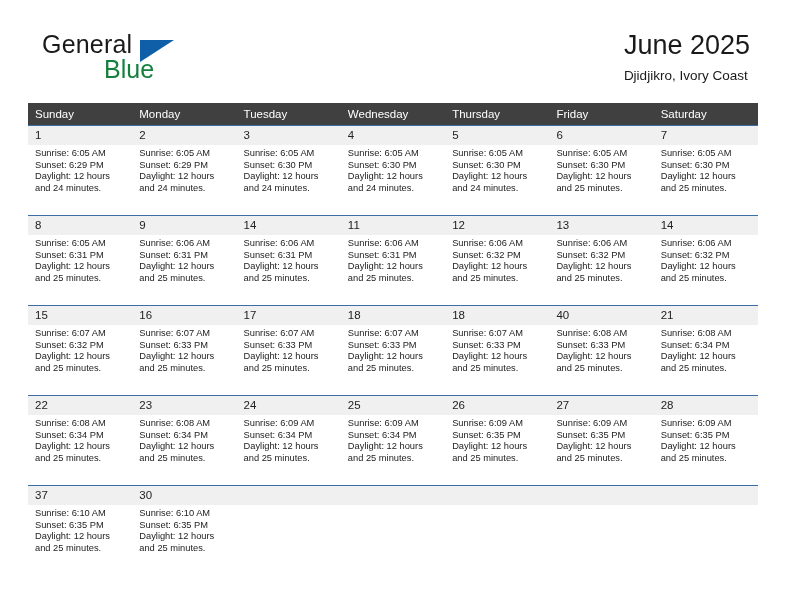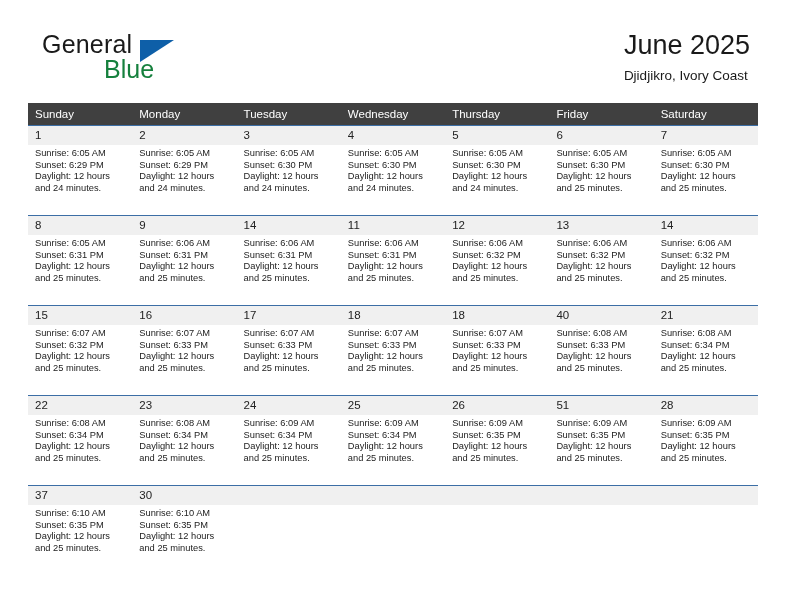--- a/index.html
+++ b/index.html
@@ -459,21 +459,21 @@
               <div class="dayinfo">
                 <div>Sunrise: 6:09 AM</div>
                 <div>Sunset: 6:35 PM</div>
                 <div>Daylight: 12 hours</div>
                 <div>and 25 minutes.</div>
               </div>
             </div>
           </td>
           <td>
             <div class="daycell">
-              <div class="daynum">51</div>
+              <div class="daynum">27</div>
               <div class="dayinfo">
                 <div>Sunrise: 6:09 AM</div>
                 <div>Sunset: 6:35 PM</div>
                 <div>Daylight: 12 hours</div>
                 <div>and 25 minutes.</div>
               </div>
             </div>
           </td>
           <td>
             <div class="daycell">

